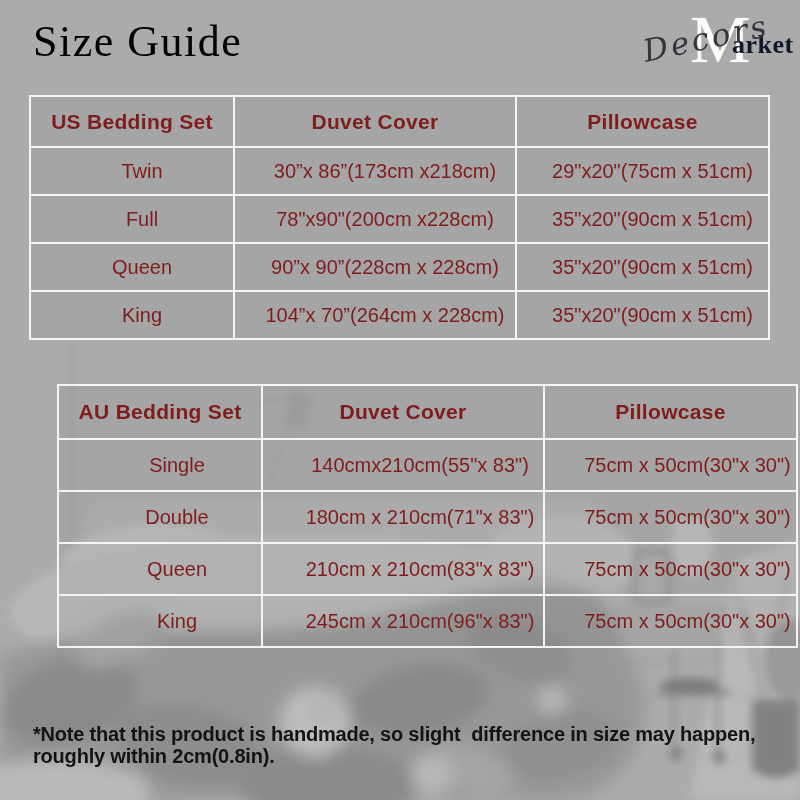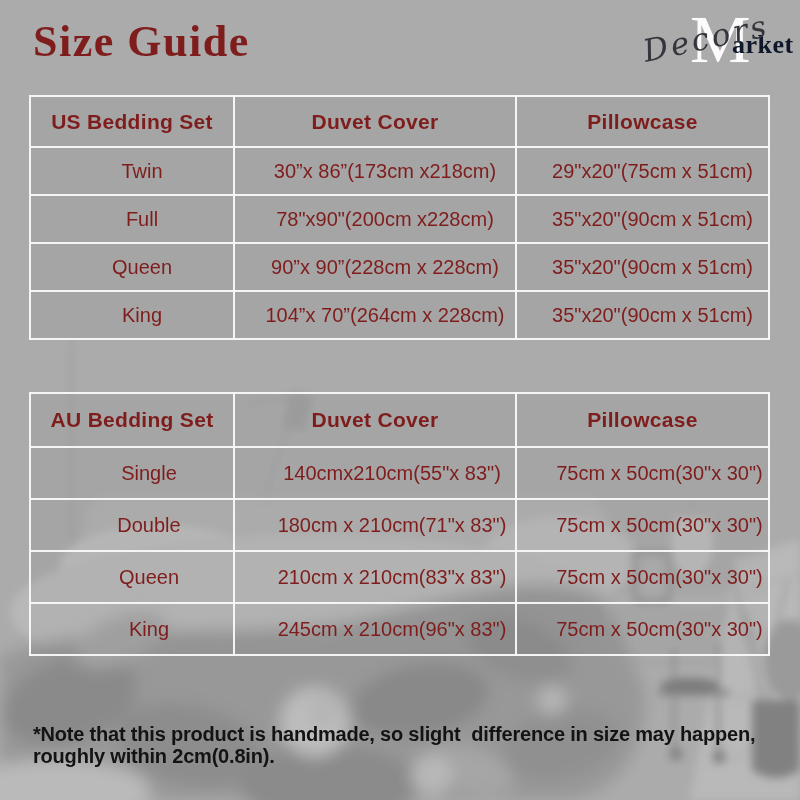--- a/index.html
+++ b/index.html
@@ -5,22 +5,22 @@
   html,body{margin:0;padding:0;}
   body{
     width:800px;height:800px;position:relative;overflow:hidden;
     background:#ababab;
     font-family:"Liberation Sans",sans-serif;
   }
   .bg{position:absolute;left:0;top:0;width:800px;height:800px;}
 
   .page-title{
     position:absolute;left:33px;top:16px;
-    font-family:"Liberation Serif",serif;font-weight:bold;
-    font-size:44px;letter-spacing:1.5px;color:#7f1d1d;
+    font-family:"Liberation Serif",serif;font-weight:normal;
+    font-size:44px;letter-spacing:1.5px;color:#000000;
   }
 
   .logo{position:absolute;top:10px;right:8px;width:180px;height:84px;}
   .logo-m{
     position:absolute;left:78px;top:-5px;line-height:1;
     font-family:"Liberation Serif",serif;font-size:68px;font-weight:400;
     color:#fbfbfb;text-shadow:0 0 1px rgba(255,255,255,.5);
   }
   .logo-script{
     position:absolute;left:30px;top:10px;
@@ -33,21 +33,21 @@
     font-family:"Liberation Serif",serif;font-weight:bold;
     font-size:26px;color:#0f172a;letter-spacing:.5px;
   }
 
   table.size-table{
     position:absolute;left:29px;width:739px;
     border-collapse:collapse;table-layout:fixed;
     color:#7f1d1d;text-align:center;
   }
   #us-table{top:95px;}
-  #au-table{top:392px;}
+  #au-table{top:384px;margin-left:28px;}
   .size-table th,.size-table td{
     border:2px solid rgba(248,248,248,.96);
     background:rgba(80,80,80,.06);
     padding:0;overflow:hidden;white-space:nowrap;
   }
   .size-table th{font-size:21px;font-weight:bold;letter-spacing:.3px;}
   .size-table td{font-size:20px;font-weight:normal;}
   #us-table th{height:49px;}
   #us-table td{height:46px;padding-left:20px;}
   #au-table th{height:52px;}

